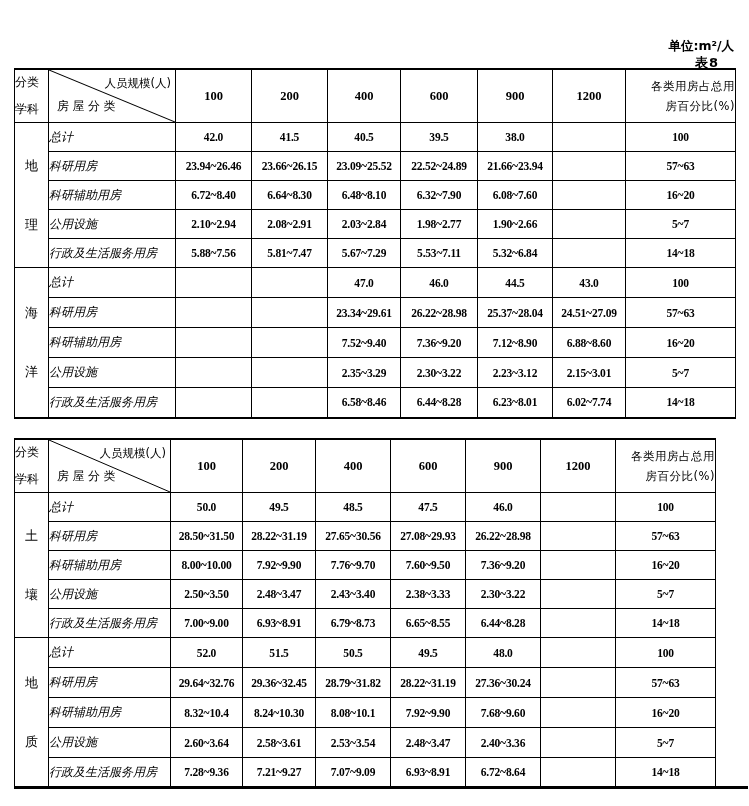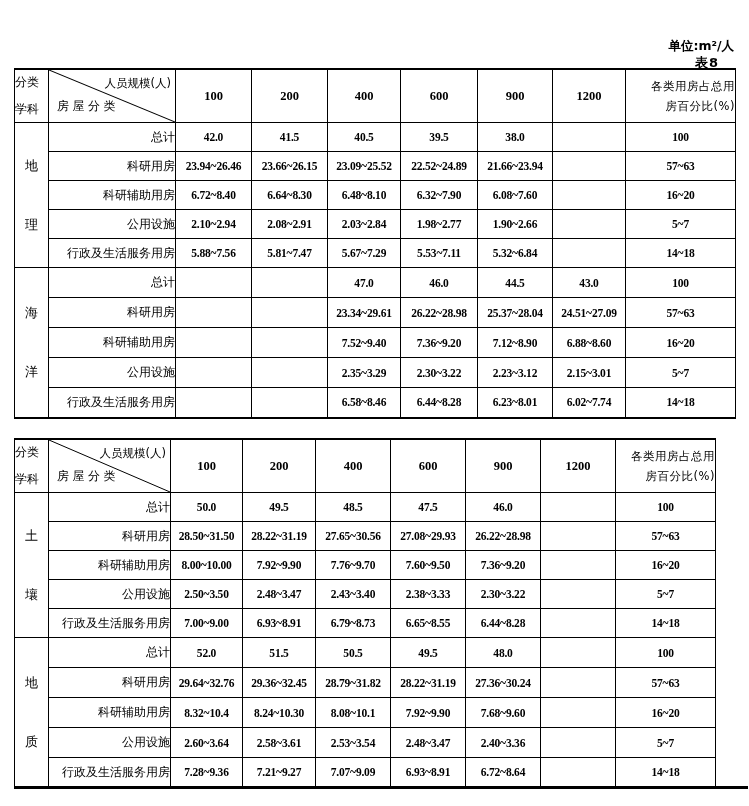--- a/index.html
+++ b/index.html
@@ -27,21 +27,21 @@
   .diag-top{position:absolute;top:6px;right:4px;font-size:11.5px;white-space:nowrap;}
   .diag-bottom{position:absolute;bottom:7px;left:8px;font-size:12px;letter-spacing:3.5px;white-space:nowrap;}
 
   .num{font-family:"Liberation Serif","DejaVu Serif",serif;font-weight:bold;
        font-size:11.5px;text-align:center;white-space:nowrap;letter-spacing:-0.2px;}
   td.scale{font-size:12.5px;letter-spacing:0;}
   .pct-h{height:52px;}
   .pct-wrap{display:flex;flex-direction:column;justify-content:center;gap:8px;height:100%;}
   .pct-line{text-align:right;font-size:11.5px;line-height:12px;letter-spacing:0.5px;}
 
-  .lbl{font-size:12px;text-align:right;padding-left:9px;white-space:nowrap;}
+  .lbl{font-size:12px;text-align:left;padding-left:9px;white-space:nowrap;font-style:italic;}
   .subject-cell{vertical-align:middle;}
   .subject-char{text-align:center;font-size:13px;line-height:14px;}
   .subject-char + .subject-char{margin-top:45px;}
 
   .bottom-ext{position:absolute;left:14px;top:786px;width:734px;height:3px;background:#000;}
 </style>
 </head>
 <body>
 
 <div class="page">

